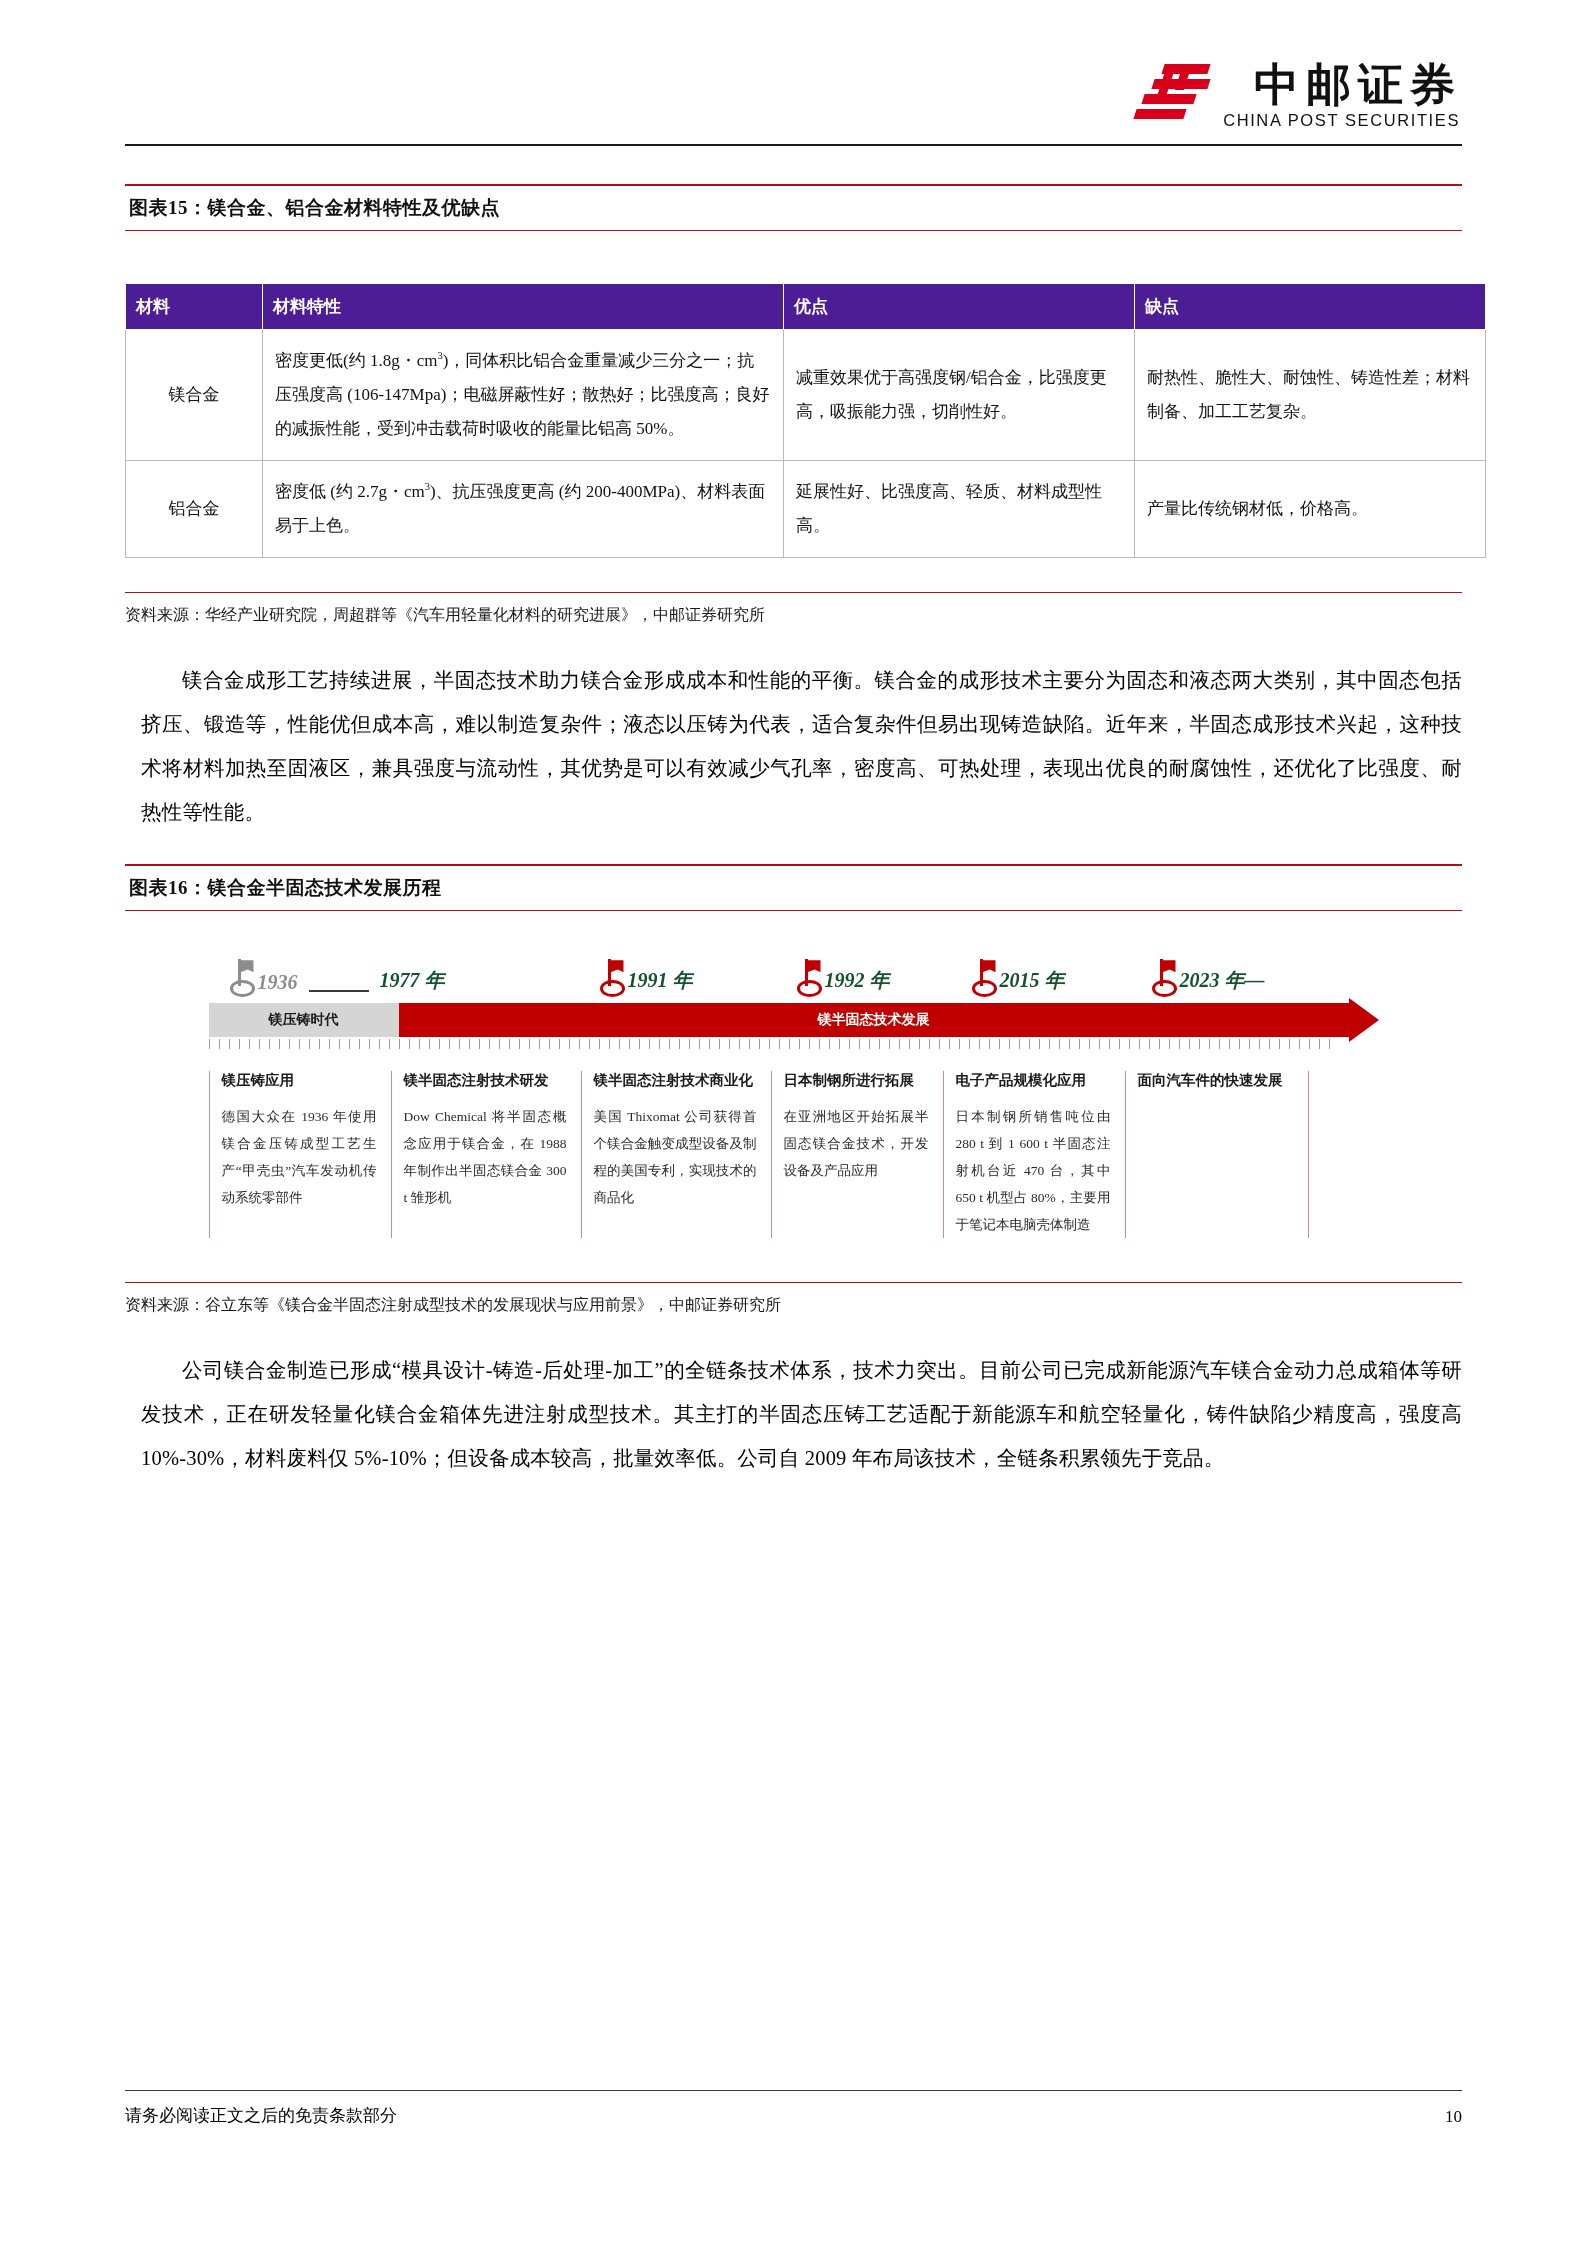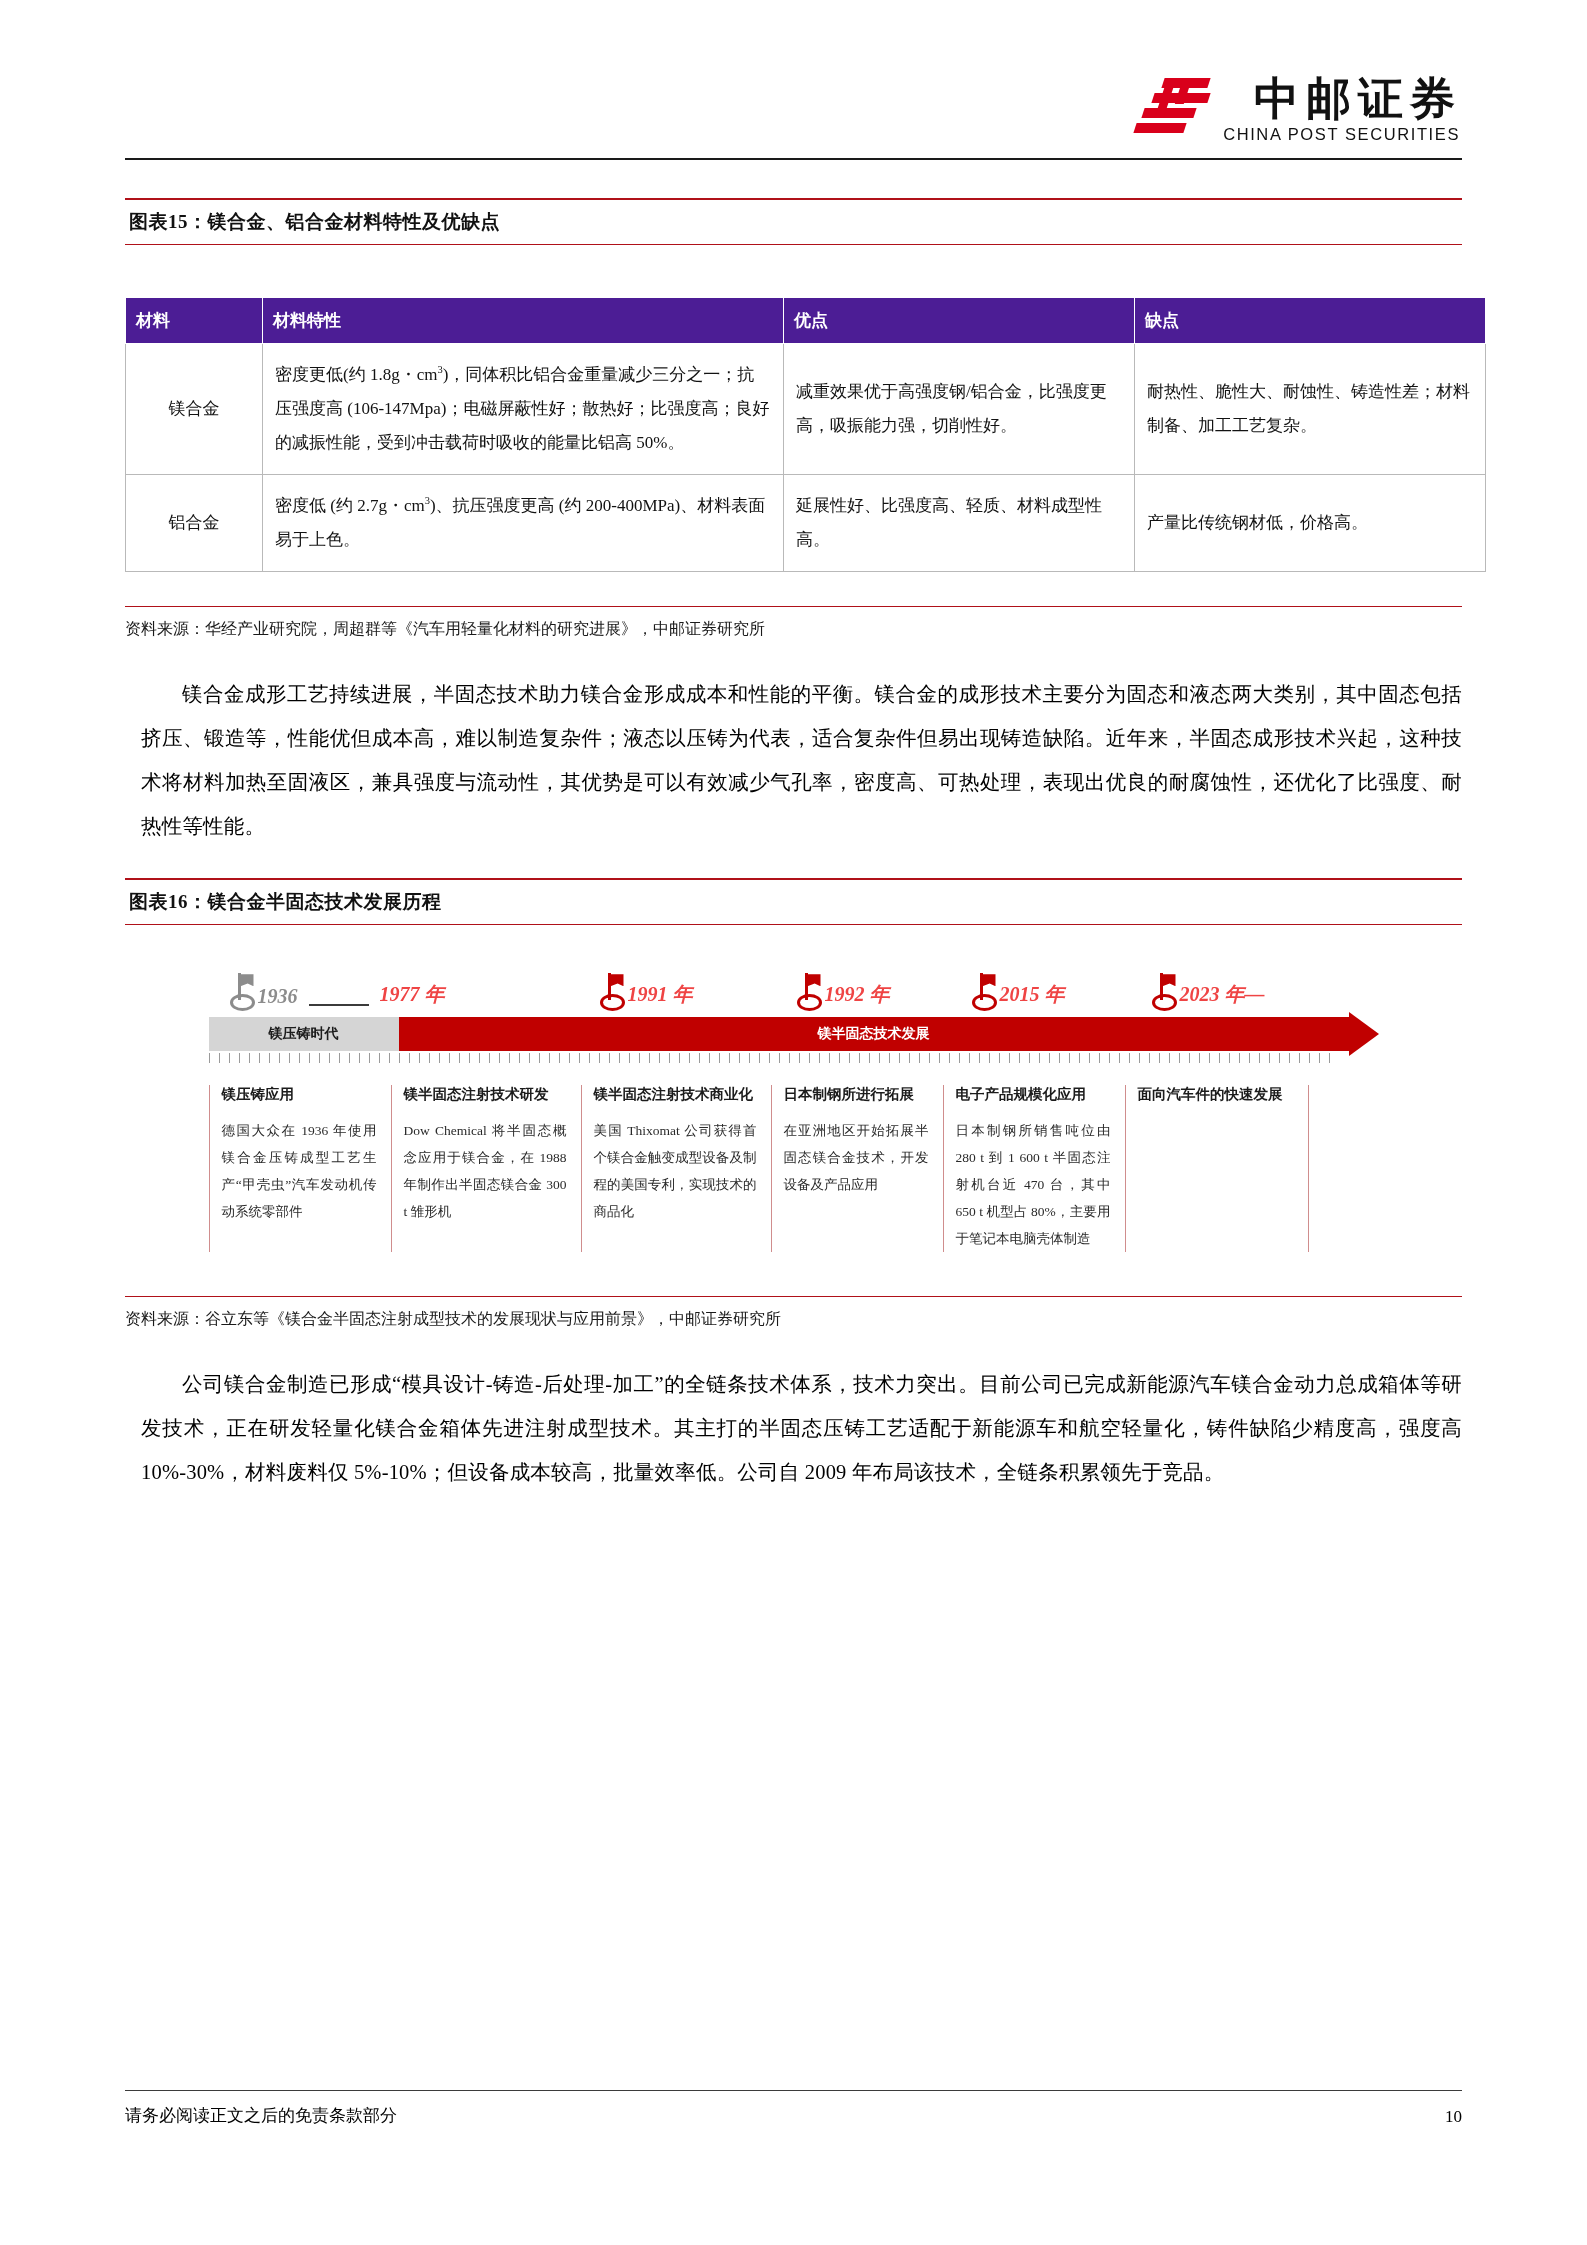--- a/index.html
+++ b/index.html
@@ -13,21 +13,21 @@
     font-family: "Liberation Serif", "DejaVu Serif", serif;
     color: #000000;
     position: relative;
     overflow: hidden;
   }
   .page {
     position: relative;
     width: 1587px;
     height: 2245px;
     box-sizing: border-box;
-    padding: 14px 125px;
+    padding: 0 125px;
   }
 
   
   .header {
     position: relative;
     height: 130px;
     display: flex;
     align-items: flex-end;
     justify-content: flex-end;
     padding-bottom: 6px;
@@ -186,21 +186,21 @@
     position: absolute; left: 3px; bottom: 2px; width: 19px; height: 11px;
     border: 3px solid #c00000; border-radius: 50%;
   }
   .flag-glyph.grey .pole, .flag-glyph.grey .cloth { background: #8c8c8c; }
   .flag-glyph.grey .base { border-color: #8c8c8c; }
   .yr {
     font-family: "Liberation Serif", "DejaVu Serif", serif;
     font-style: italic;
     font-weight: bold;
     font-size: 20px;
-    color: #ef4444;
+    color: #14532d;
     margin-bottom: 5px;
   }
   .yr.grey { color: #8c8c8c; }
   .yr-dash {
     display: inline-block;
     width: 60px;
     border-bottom: 2px solid #3b3b3b;
     margin: 0 6px 7px 6px;
     vertical-align: middle;
   }

